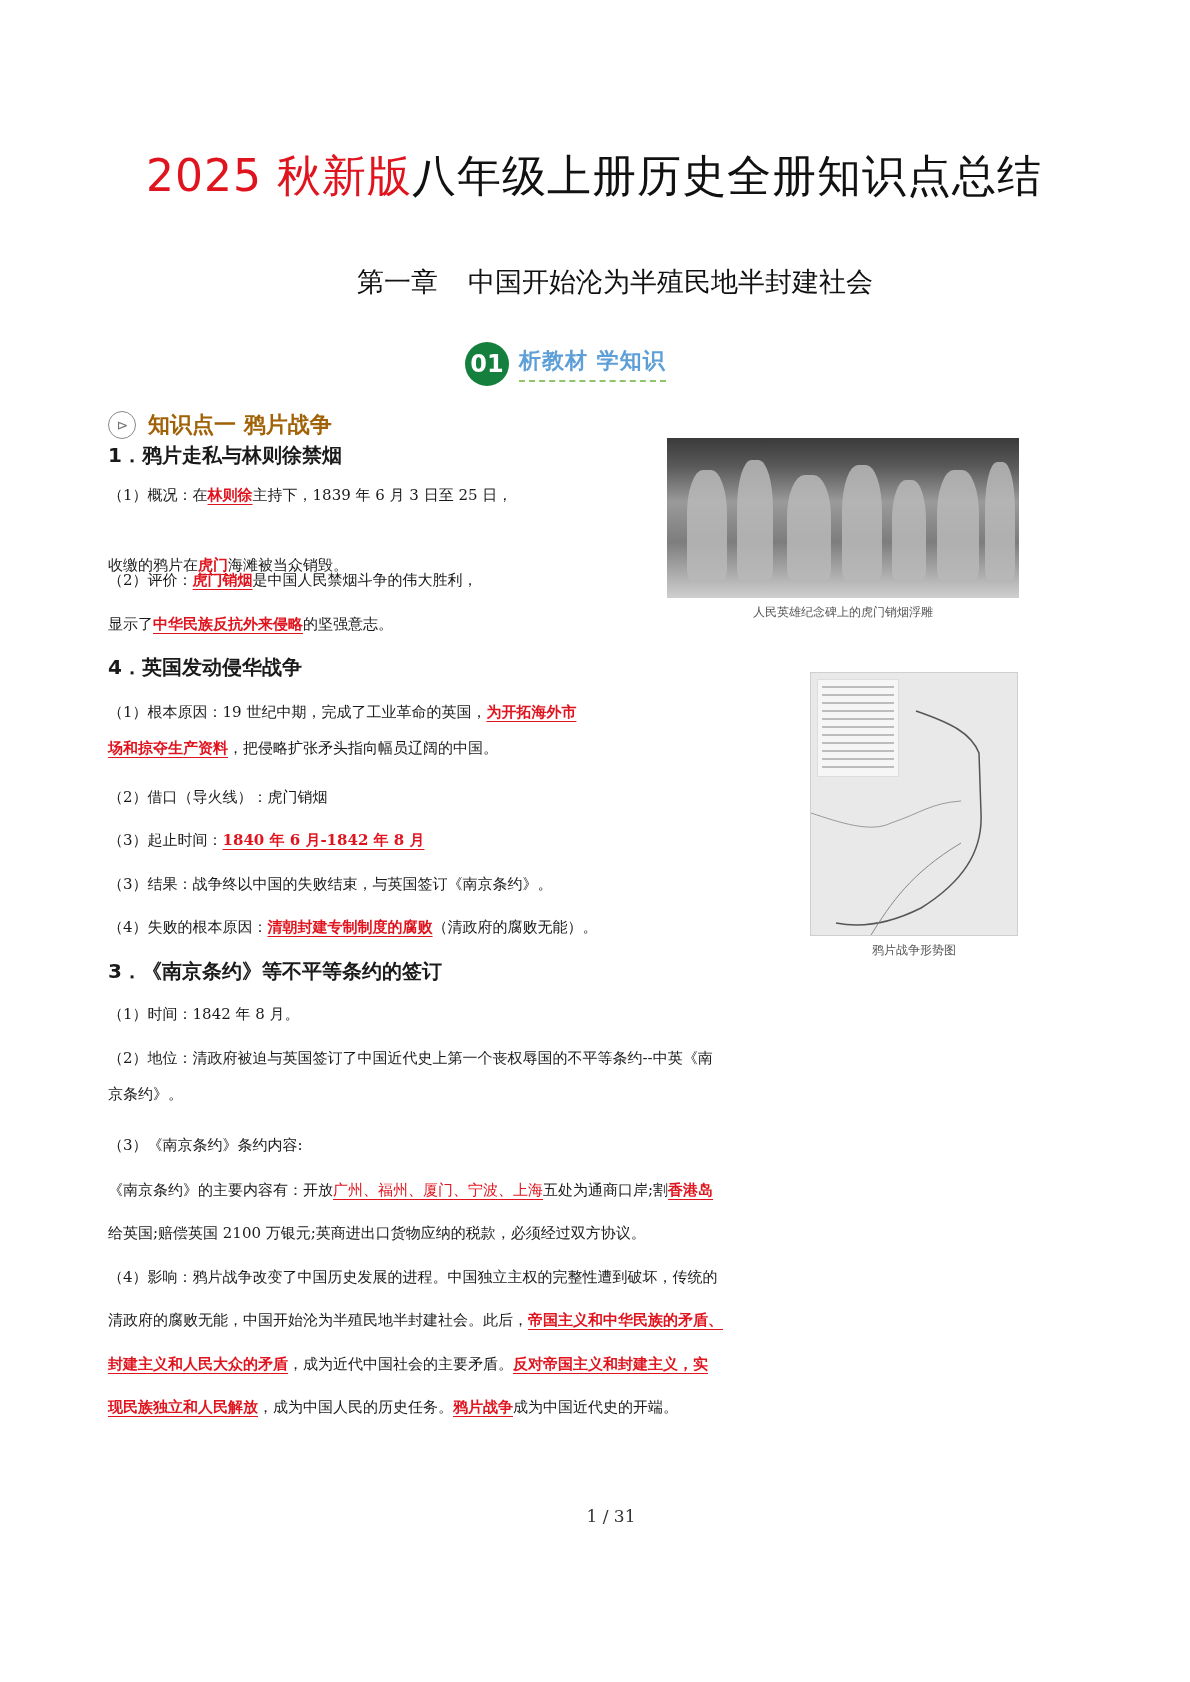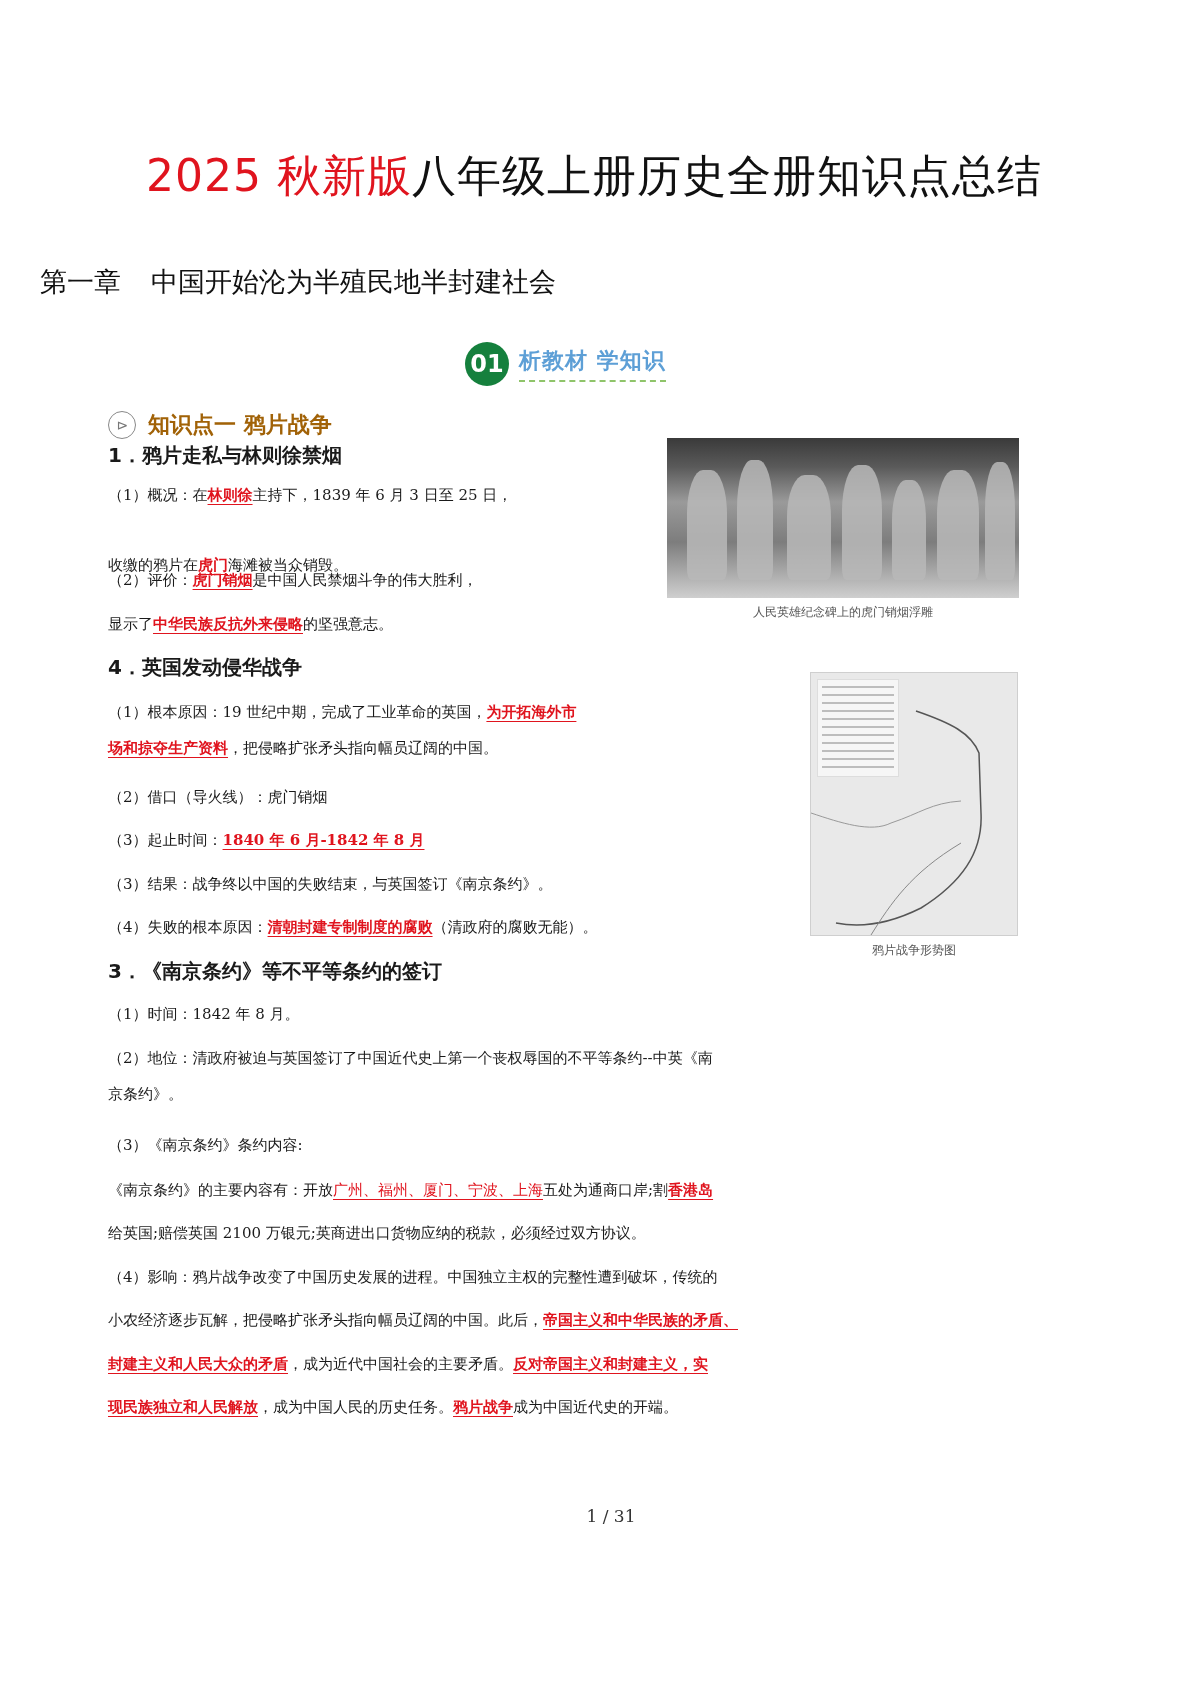--- a/index.html
+++ b/index.html
@@ -8,21 +8,21 @@
     font-family: "DejaVu Serif", "Liberation Serif", serif; color: #1a1a1a;
   }
   .page-title {
     position: absolute; top: 148px; left: 0; width: 1148px; padding-left: 40px; box-sizing: border-box;
     text-align: center; font-size: 44px; line-height: 56px; letter-spacing: 1px;
     font-family: "DejaVu Sans", "Liberation Sans", sans-serif; font-weight: normal; color: #111;
   }
   .page-title .red { color: #e0141e; }
   .chapter-title {
     position: absolute; top: 264px; left: 0; width: 1190px; padding-left: 40px; box-sizing: border-box;
-    text-align: left; font-size: 27px; line-height: 36px;
+    text-align: center; font-size: 27px; line-height: 36px;
     font-family: "DejaVu Sans", "Liberation Sans", sans-serif; color: #111;
   }
   .chapter-title .gap { display: inline-block; width: 30px; }
   .section-badge {
     position: absolute; top: 338px; left: 465px; height: 52px; display: flex; align-items: center;
   }
   .badge-num {
     width: 44px; height: 44px; border-radius: 22px; background: #15803d; color: #fff;
     font-family: "DejaVu Sans", "Liberation Sans", sans-serif; font-weight: bold; font-size: 24px;
     display: flex; align-items: center; justify-content: center;
@@ -164,21 +164,21 @@
 <div class="line" style="top:999px;">（1）时间：1842 年 8 月。</div>
 <div class="line" style="top:1043px;">（2）地位：清政府被迫与英国签订了中国近代史上第一个丧权辱国的不平等条约--中英《南</div>
 <div class="line" style="top:1079px;">京条约》。</div>
 <div class="line" style="top:1130px;">（3）《南京条约》条约内容:</div>
 <div class="line" style="top:1175px;">
   <span>《南京条约》的主要内容有：开放</span><span class="kr">广州、福州、厦门、宁波、上海</span><span>五处为通商口岸;割</span><span class="k">香港岛</span>
 </div>
 <div class="line" style="top:1218px;">给英国;赔偿英国 2100 万银元;英商进出口货物应纳的税款，必须经过双方协议。</div>
 <div class="line" style="top:1262px;">（4）影响：鸦片战争改变了中国历史发展的进程。中国独立主权的完整性遭到破坏，传统的</div>
 <div class="line" style="top:1305px;">
-  <span>小农经济逐步瓦解，把侵略扩张矛头指向幅员辽阔的中国。此后，</span><span class="k">帝国主义和中华民族的矛盾、</span>
+  <span>清政府的腐败无能，中国开始沦为半殖民地半封建社会。此后，</span><span class="k">帝国主义和中华民族的矛盾、</span>
 </div>
 <div class="line" style="top:1349px;">
   <span class="k">封建主义和人民大众的矛盾</span><span>，成为近代中国社会的主要矛盾。</span><span class="k">反对帝国主义和封建主义，实</span>
 </div>
 <div class="line" style="top:1392px;">
   <span class="k">现民族独立和人民解放</span><span>，成为中国人民的历史任务。</span><span class="k">鸦片战争</span><span>成为中国近代史的开端。</span>
 </div>
 
 <div class="footer">1 / 31</div>
 

